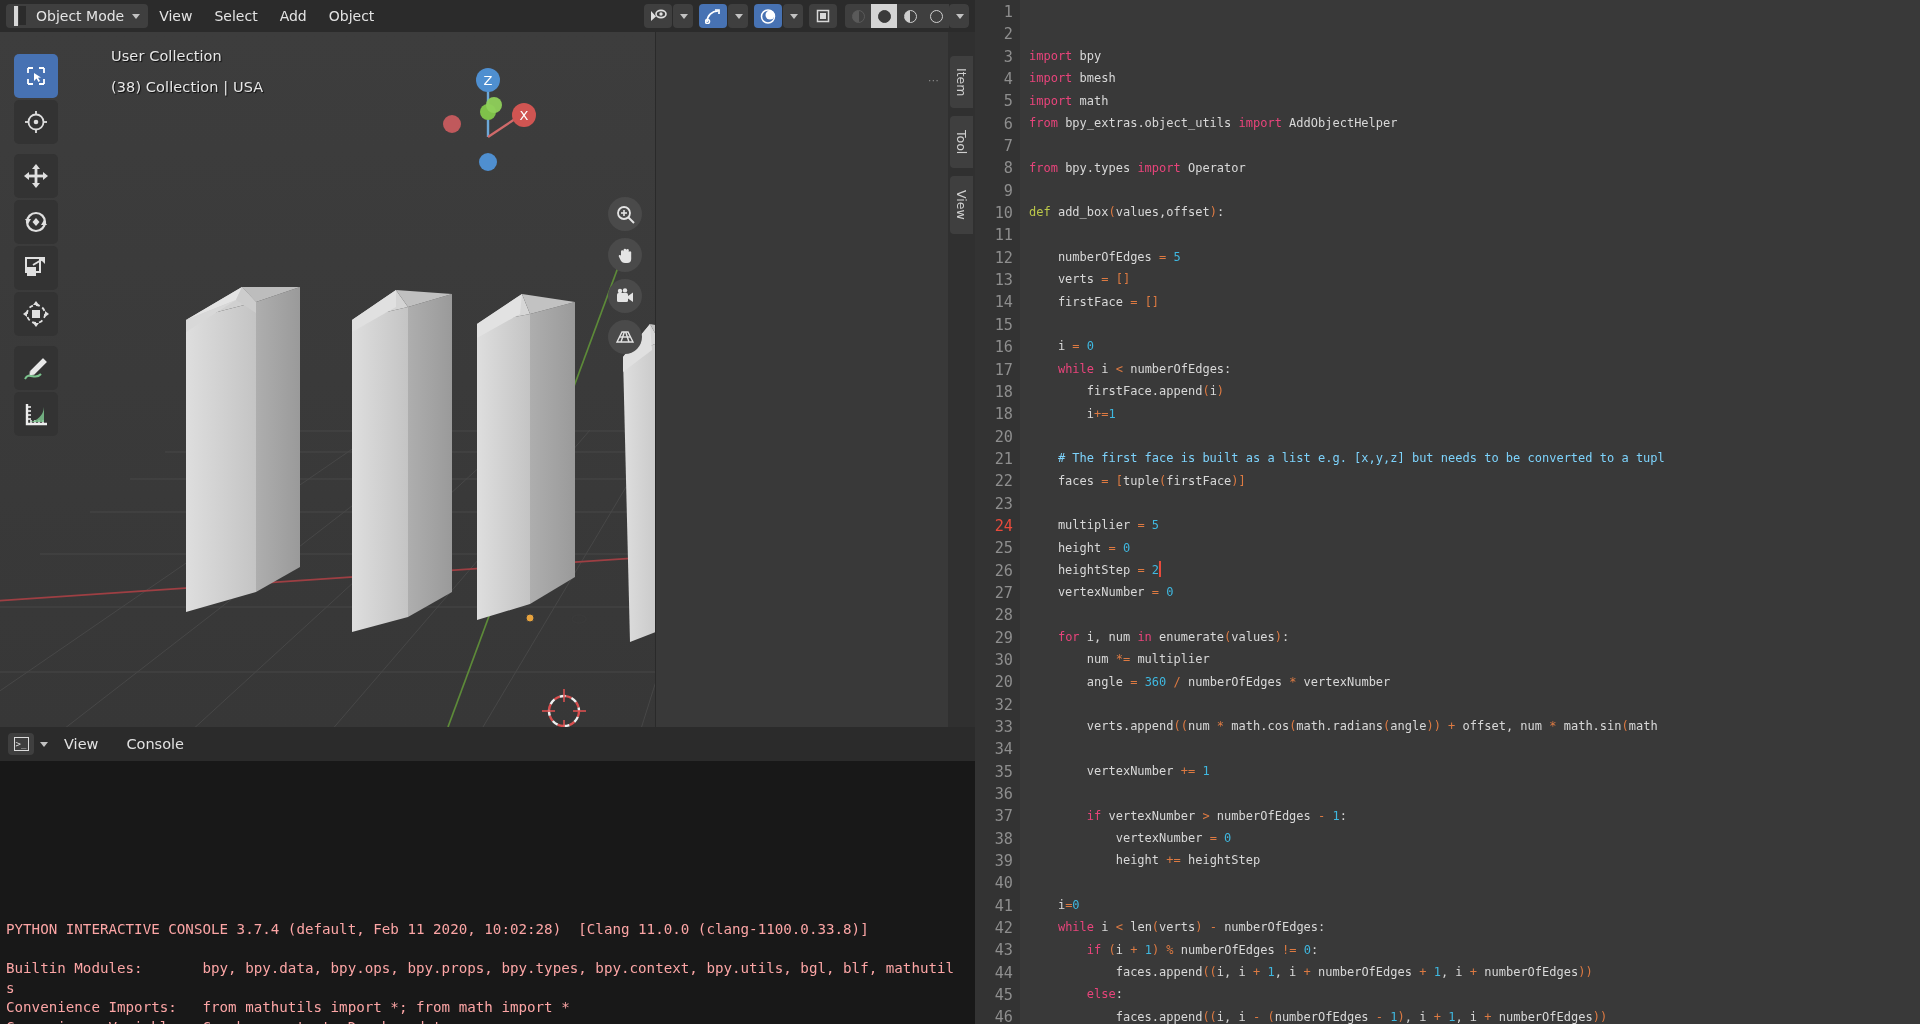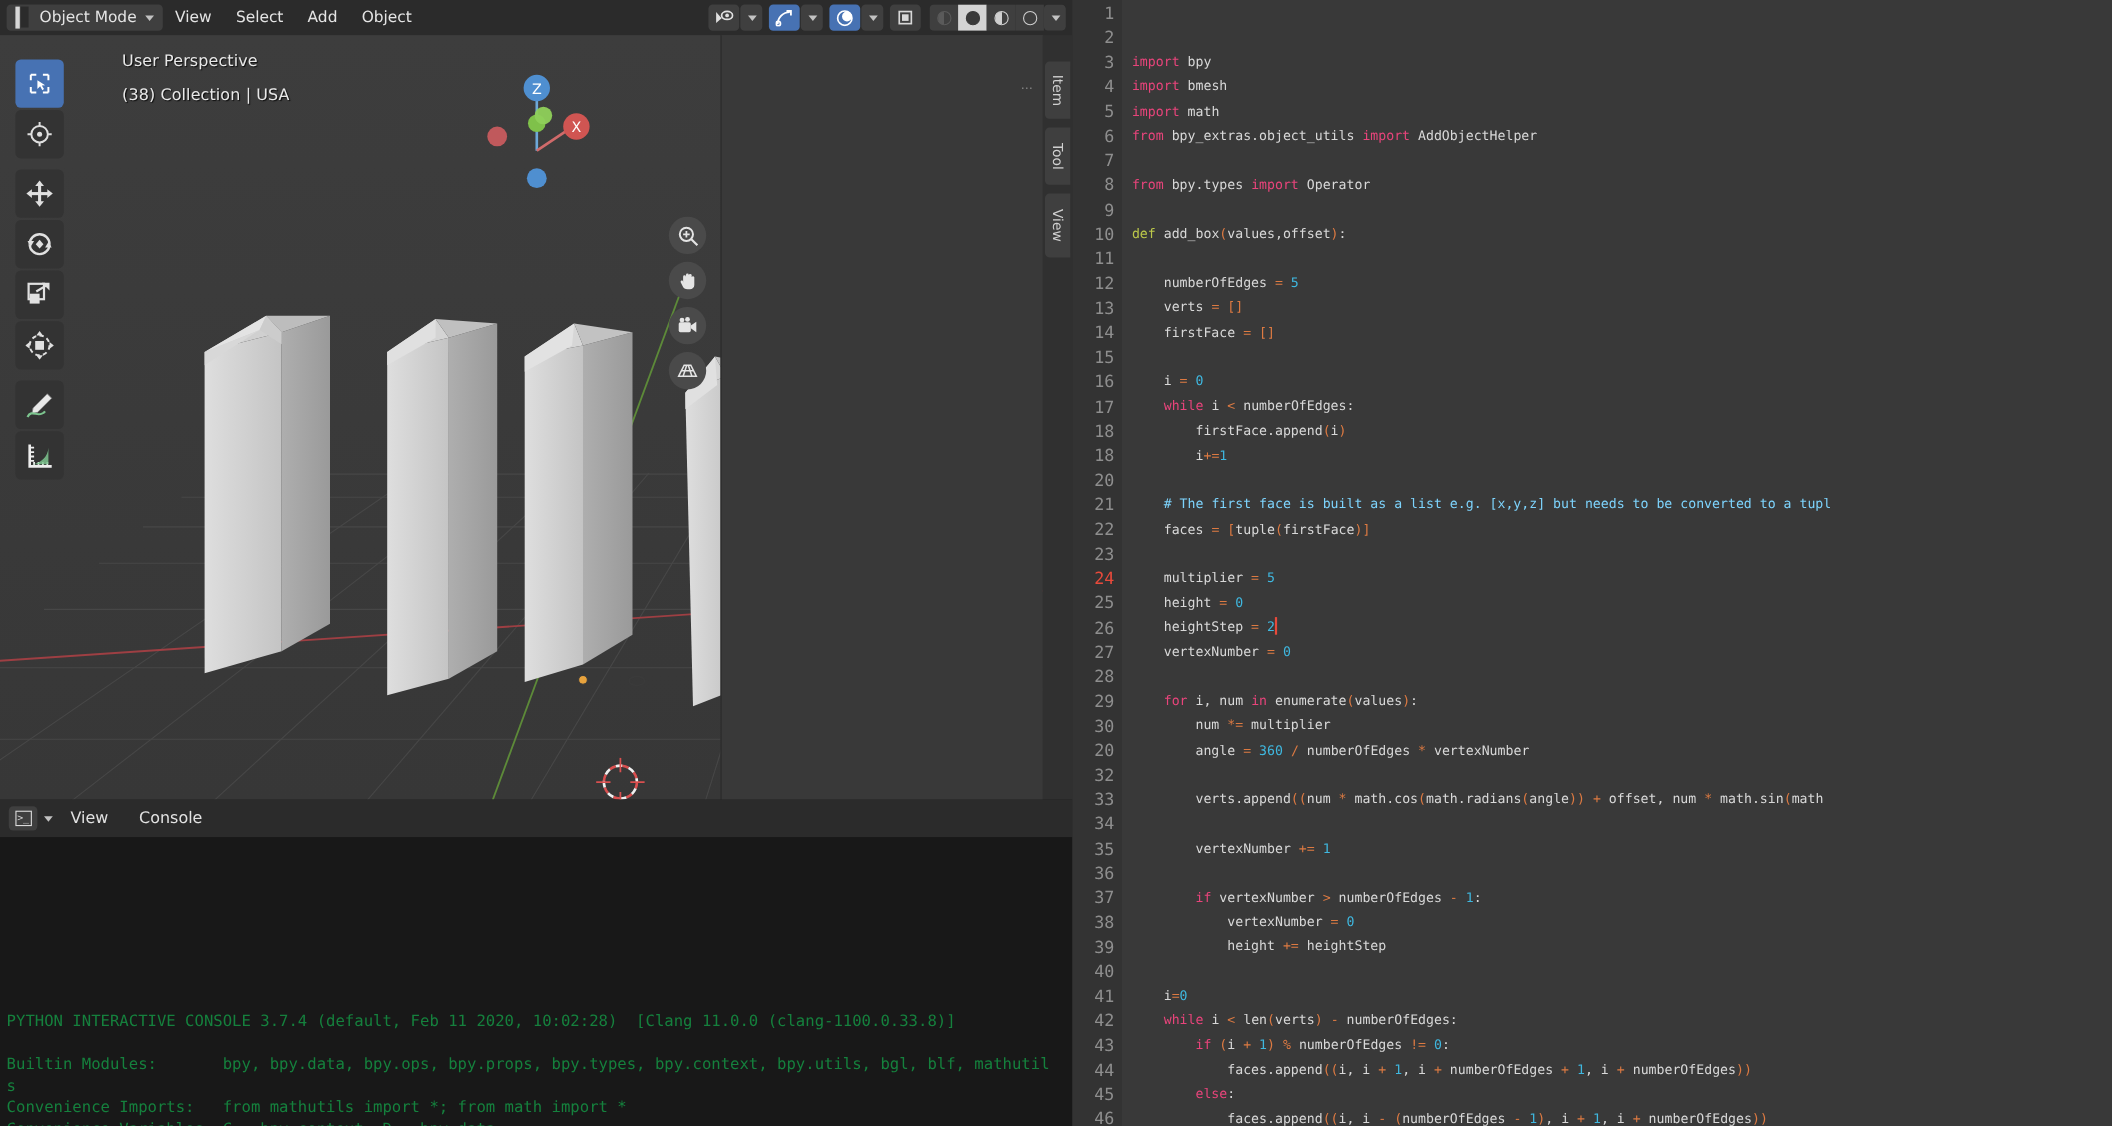--- a/index.html
+++ b/index.html
@@ -105,21 +105,21 @@
   }
   .cons-icon-box {
     width:26px;height:22px;border-radius:4px;background:#3f3f3f; display:flex;align-items:center;justify-content:center;
   }
   .cons-sq { width:15px;height:14px;border:1.6px solid #dcdcdc; color:#dcdcdc; font-size:9px;
              display:flex;align-items:center;justify-content:center; font-family:"DejaVu Sans Mono", monospace;}
   .cons-menu { color:#e2e2e2; font-size:14.5px; padding: 0 12px; }
   #console-body {
     position:absolute; left:0; top:34px; width:975px; height:190px;
     font-family:"DejaVu Sans Mono","Liberation Mono",monospace;
-    font-size:14.2px; line-height:19.6px; color:#15803d; padding: 2px 6px;
+    font-size:14.2px; line-height:19.6px; color:#fca5a5; padding: 2px 6px;
   }
   #console-body .cline { white-space:pre; }
   .cons-spacer { height: 157px; }
 
   
   #editor { position:relative; flex:1 1 auto; height:1024px; background:#393939; overflow:hidden; }
   #code-wrap { display:flex; height:100%; }
   #gutter {
     width:45px; background:#333333; flex:0 0 45px;
     font-family:"DejaVu Sans Mono","Liberation Mono",monospace;
@@ -324,21 +324,21 @@
         <g transform="translate(564,679)">
           <circle r="15" fill="none" stroke="#d94f4f" stroke-width="2.4" stroke-dasharray="6 6"></circle>
           <circle r="15" fill="none" stroke="#f0f0f0" stroke-width="2.4" stroke-dasharray="6 6" stroke-dashoffset="6"></circle>
           <line x1="-22" y1="0" x2="-9" y2="0" stroke="#d94f4f" stroke-width="1.6"></line>
           <line x1="9" y1="0" x2="22" y2="0" stroke="#d94f4f" stroke-width="1.6"></line>
           <line x1="0" y1="-22" x2="0" y2="-9" stroke="#d94f4f" stroke-width="1.6"></line>
           <line x1="0" y1="9" x2="0" y2="22" stroke="#d94f4f" stroke-width="1.6"></line>
         </g>
       </svg>
 
-      <div class="vp-text" style="left:111px; top:16px;">User Perspective</div>
+      <div class="vp-text" style="left:111px; top:16px;">User Collection</div>
       <div class="vp-text" style="left:111px; top:47px;">(38) Collection | USA</div>
 
       <div id="tools">
         <div class="tool sel">
           <svg width="22" height="22" viewBox="0 0 22 22">
               <path d="M3 3 L3 8 M3 3 L8 3 M19 3 L14 3 M19 3 L19 8 M3 19 L3 14 M3 19 L8 19 M19 19 L14 19 M19 19 L19 14" stroke="#fff" stroke-width="1.8" fill="none"></path>
               <path d="M9 8 L9 16 L11.5 13.5 L13.5 17 L15 16 L13 12.8 L16 12.5 Z" fill="#fff"></path>
             </svg>
         </div>
         <div class="tool">

